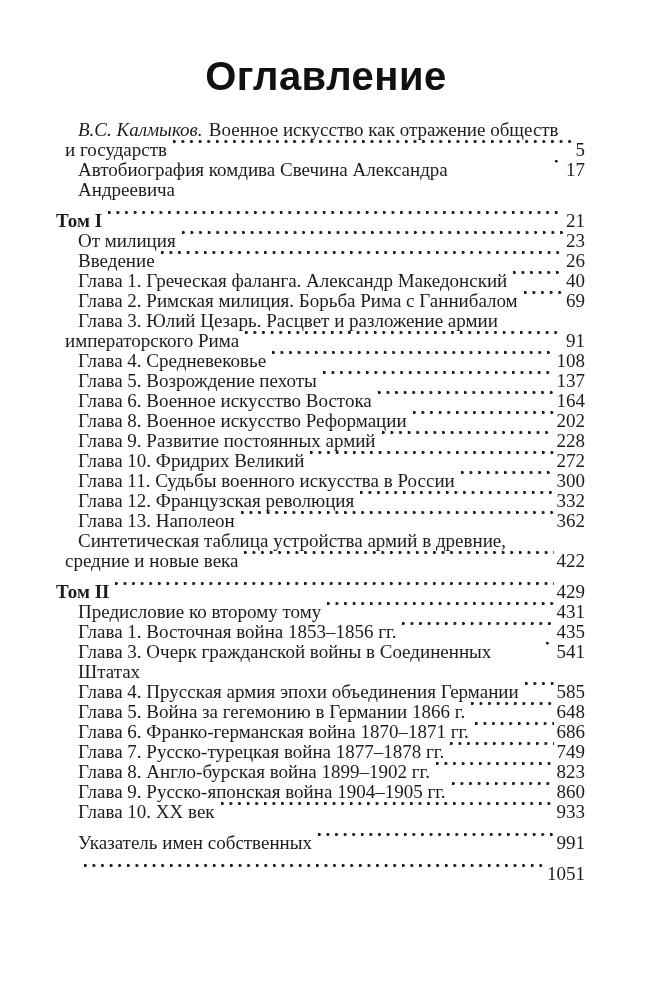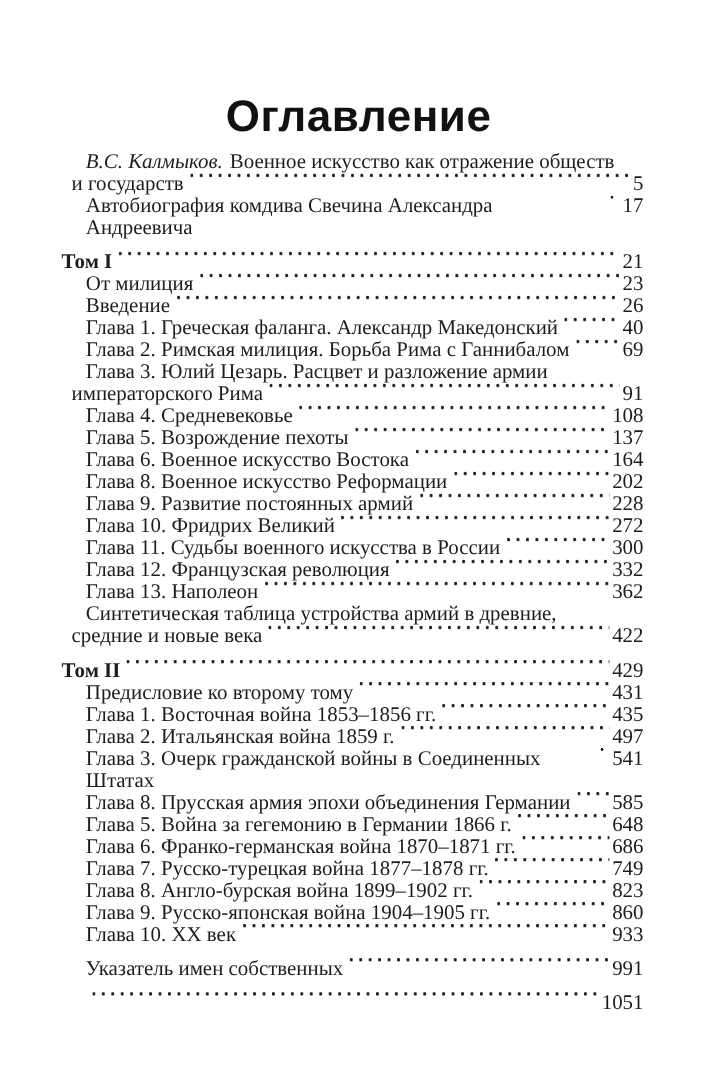--- a/index.html
+++ b/index.html
@@ -1,38 +1,38 @@
 <!DOCTYPE html>
 <html><head>
 <meta charset="utf-8">
 <style>
   html,body{margin:0;padding:0;background:#ffffff;}
   .page{
     position:relative;
     width:660px;height:990px;
     box-sizing:border-box;
     background:#ffffff;
-    padding:84px 75px 0 56px;
+    padding:54px 75px 0 56px;
     font-family:"Liberation Serif","DejaVu Serif",serif;
     font-size:19px;
     line-height:20px;
     color:#1c1c1c;
     overflow:hidden;
   }
   .title{
     font-family:"Liberation Sans","DejaVu Sans",sans-serif;
     font-weight:700;
     font-size:40px;
     line-height:44px;
     letter-spacing:.5px;
     text-align:center;
     margin:0 0 0 11px;
     color:#111;
   }
-  .toc{margin-top:10px;}
+  .toc{margin-top:22px;}
   .toc-section{margin-top:11px;}
   .toc-section:first-child{margin-top:0;}
   .toc-row{display:flex;align-items:flex-start;}
   .entry-row,.toc-first-line{padding-left:22px;}
   .cont-row{padding-left:9px;}
   .volume-row{padding-left:0;}
   .volume-label{font-weight:700;}
   .italic-prefix{font-style:italic;margin-right:.33em;}
   .leader{
     flex:1 1 auto;
@@ -159,31 +159,26 @@
           <span class="entry-label"><span class="entry-text">Предисловие ко второму тому</span></span>
           <span class="leader"></span>
           <span class="page-num">431</span>
         </div>
         <div class="toc-row entry-row">
           <span class="entry-label"><span class="entry-text">Глава 1. Восточная война 1853–1856 гг.</span></span>
           <span class="leader"></span>
           <span class="page-num">435</span>
         </div>
         <div class="toc-row entry-row">
-          <span class="entry-label"><span class="entry-text">Глава 2. Итальянская война 1859 г.</span></span>
-          <span class="leader"></span>
-          <span class="page-num">497</span>
-        </div>
-        <div class="toc-row entry-row">
           <span class="entry-label"><span class="entry-text">Глава 3. Очерк гражданской войны в Соединенных Штатах</span></span>
           <span class="leader"></span>
           <span class="page-num">541</span>
         </div>
         <div class="toc-row entry-row">
-          <span class="entry-label"><span class="entry-text">Глава 8. Прусская армия эпохи объединения Германии</span></span>
+          <span class="entry-label"><span class="entry-text">Глава 4. Прусская армия эпохи объединения Германии</span></span>
           <span class="leader"></span>
           <span class="page-num">585</span>
         </div>
         <div class="toc-row entry-row">
           <span class="entry-label"><span class="entry-text">Глава 5. Война за гегемонию в Германии 1866 г.</span></span>
           <span class="leader"></span>
           <span class="page-num">648</span>
         </div>
         <div class="toc-row entry-row">
           <span class="entry-label"><span class="entry-text">Глава 6. Франко-германская война 1870–1871 гг.</span></span>

